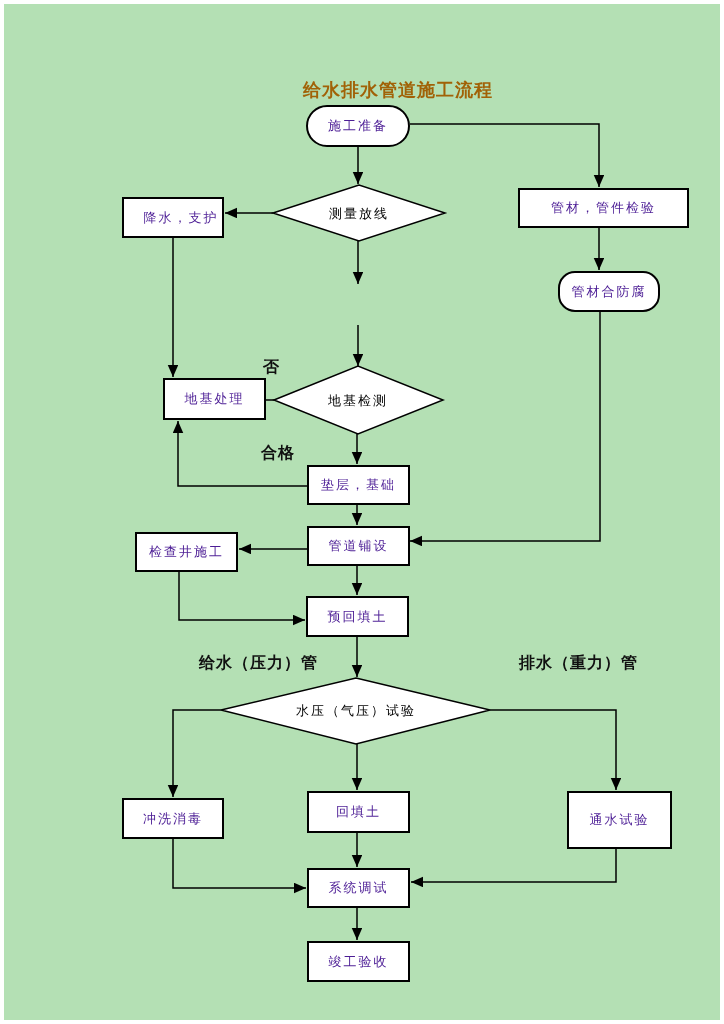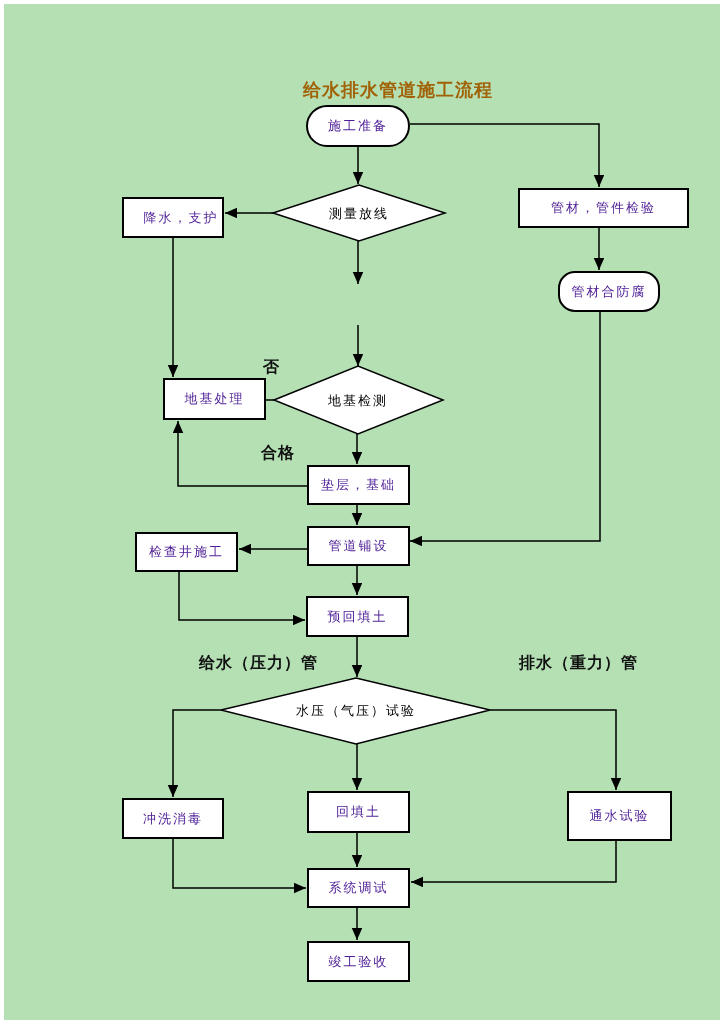--- a/index.html
+++ b/index.html
@@ -106,18 +106,18 @@
   <div class="annot" style="left:199px; top:653px;">给水（压力）管</div>
 
   <div class="annot" style="left:519px; top:653px;">排水（重力）管</div>
 
   <div class="dlabel" style="left:256px; top:698px; width:200px; height:26px;">水压（气压）试验</div>
 
   <div class="node" style="left:122px; top:798px; width:102px; height:41px;">冲洗消毒</div>
 
   <div class="node" style="left:307px; top:791px; width:103px; height:42px;">回填土</div>
 
-  <div class="node" style="left:567px; top:791px; width:105px; height:50px;">通水试验</div>
+  <div class="node" style="left:567px; top:791px; width:105px; height:58px;">通水试验</div>
 
   <div class="node" style="left:307px; top:868px; width:103px; height:40px;">系统调试</div>
 
   <div class="node" style="left:307px; top:941px; width:103px; height:41px;">竣工验收</div>
 </div>
 
 </body></html>

